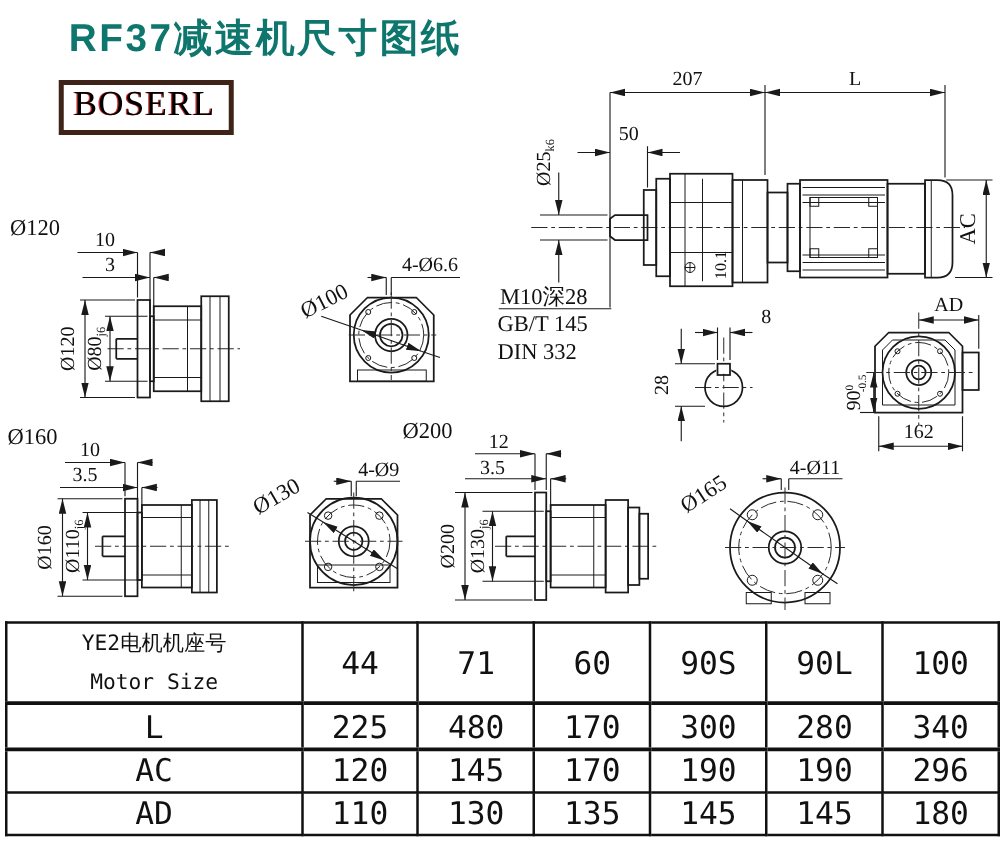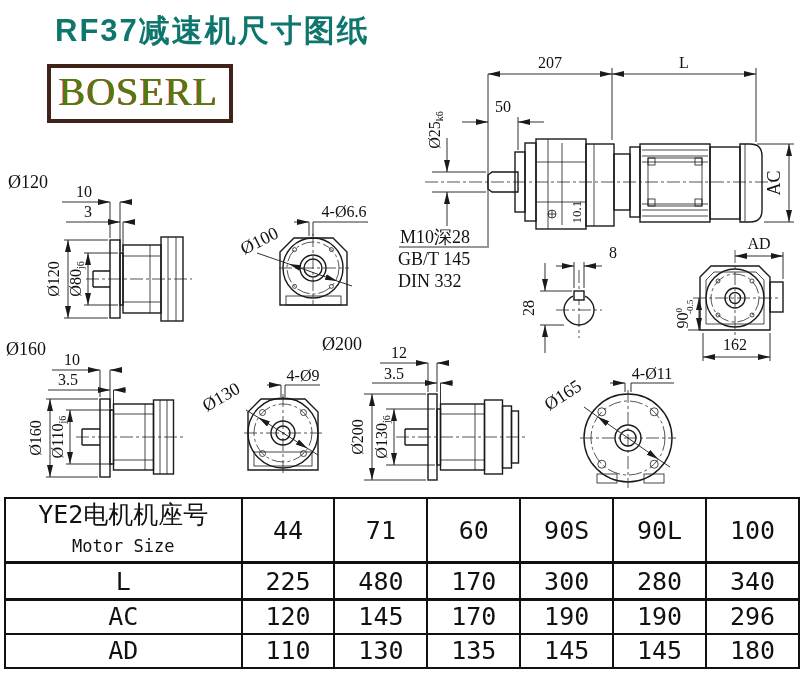--- a/index.html
+++ b/index.html
@@ -2,40 +2,40 @@
 <html><head>
 <meta charset="utf-8">
 <style>
   html,body{margin:0;padding:0;background:#e9e9e9;}
   .page{position:relative;width:800px;height:673px;background:#ffffff;overflow:hidden;
         font-family:"Liberation Serif",serif;color:#111;}
   .title{position:absolute;left:55px;top:10px;font-size:31px;font-weight:bold;
          font-family:"Liberation Sans",sans-serif;letter-spacing:2px;color:#0f766e;}
   .logo{position:absolute;left:47px;top:64px;border:4px solid #3f2318;background:#fff;
         padding:0 11px 4px 8px;}
-  .logo span{font-family:"Liberation Serif",serif;font-size:40px;color:#4d7c0f;
+  .logo span{font-family:"Liberation Serif",serif;font-size:28px;color:#000000;
         letter-spacing:1px;text-shadow:-1px 0 0 #cc3333;}
   svg{position:absolute;left:0;top:0;}
   svg .s{stroke:#1a1a1a;stroke-width:1.4;fill:none;}
   svg .t{stroke:#1a1a1a;stroke-width:.8;fill:none;}
   svg .cl{stroke:#2a2a2a;stroke-width:.8;fill:none;stroke-dasharray:13 3 3 3;}
   svg .dim{stroke:#1a1a1a;stroke-width:.9;fill:none;}
   svg text{fill:#111;font-family:"Liberation Serif",serif;font-size:16px;}
   svg .lbl{font-size:18px;}
   svg .sm{font-size:13px;}
   svg .sub{font-size:10px;}
   svg .tol{font-size:9px;}
   .dim-table{position:absolute;left:4px;top:497px;border-collapse:collapse;table-layout:fixed;
         font-family:"DejaVu Sans Mono",monospace;text-align:center;}
   .dim-table td{border:2px solid #111;font-size:25px;padding:0;}
   .dim-table tr.hdr td{border-bottom:3px solid #111;}
   .dim-table tr.rL td{border-bottom:3px solid #111;}
   .dim-table td.c0{width:243px;}
   .dim-table td.c{width:93px;}
-  .hd1{font-size:25px;line-height:32px;}
+  .hd1{font-size:17px;line-height:32px;}
   .hd2{font-size:17px;line-height:30px;}
 </style>
 </head>
 <body>
 
 <div class="page">
 
   <div class="title">RF37减速机尺寸图纸</div>
   <div class="logo">
     <span>BOSERL</span>

